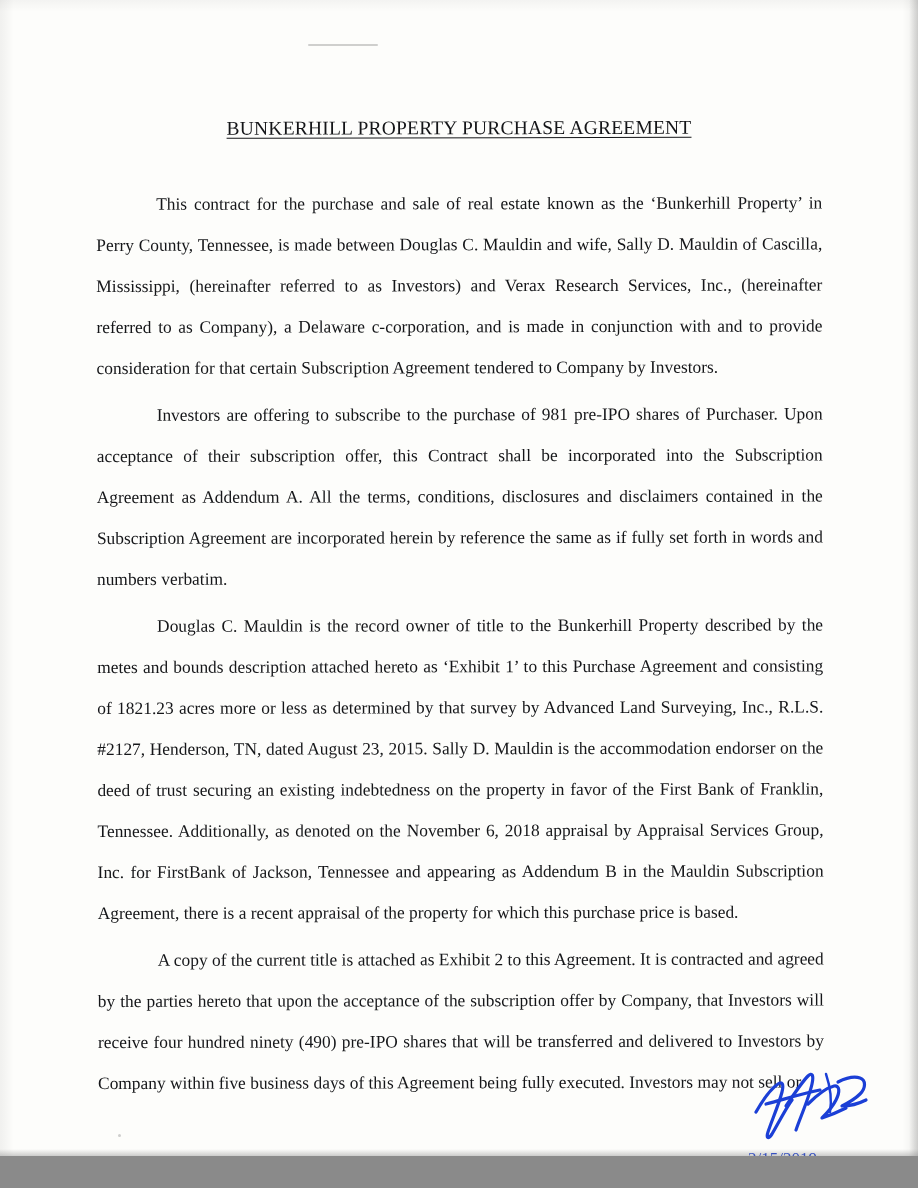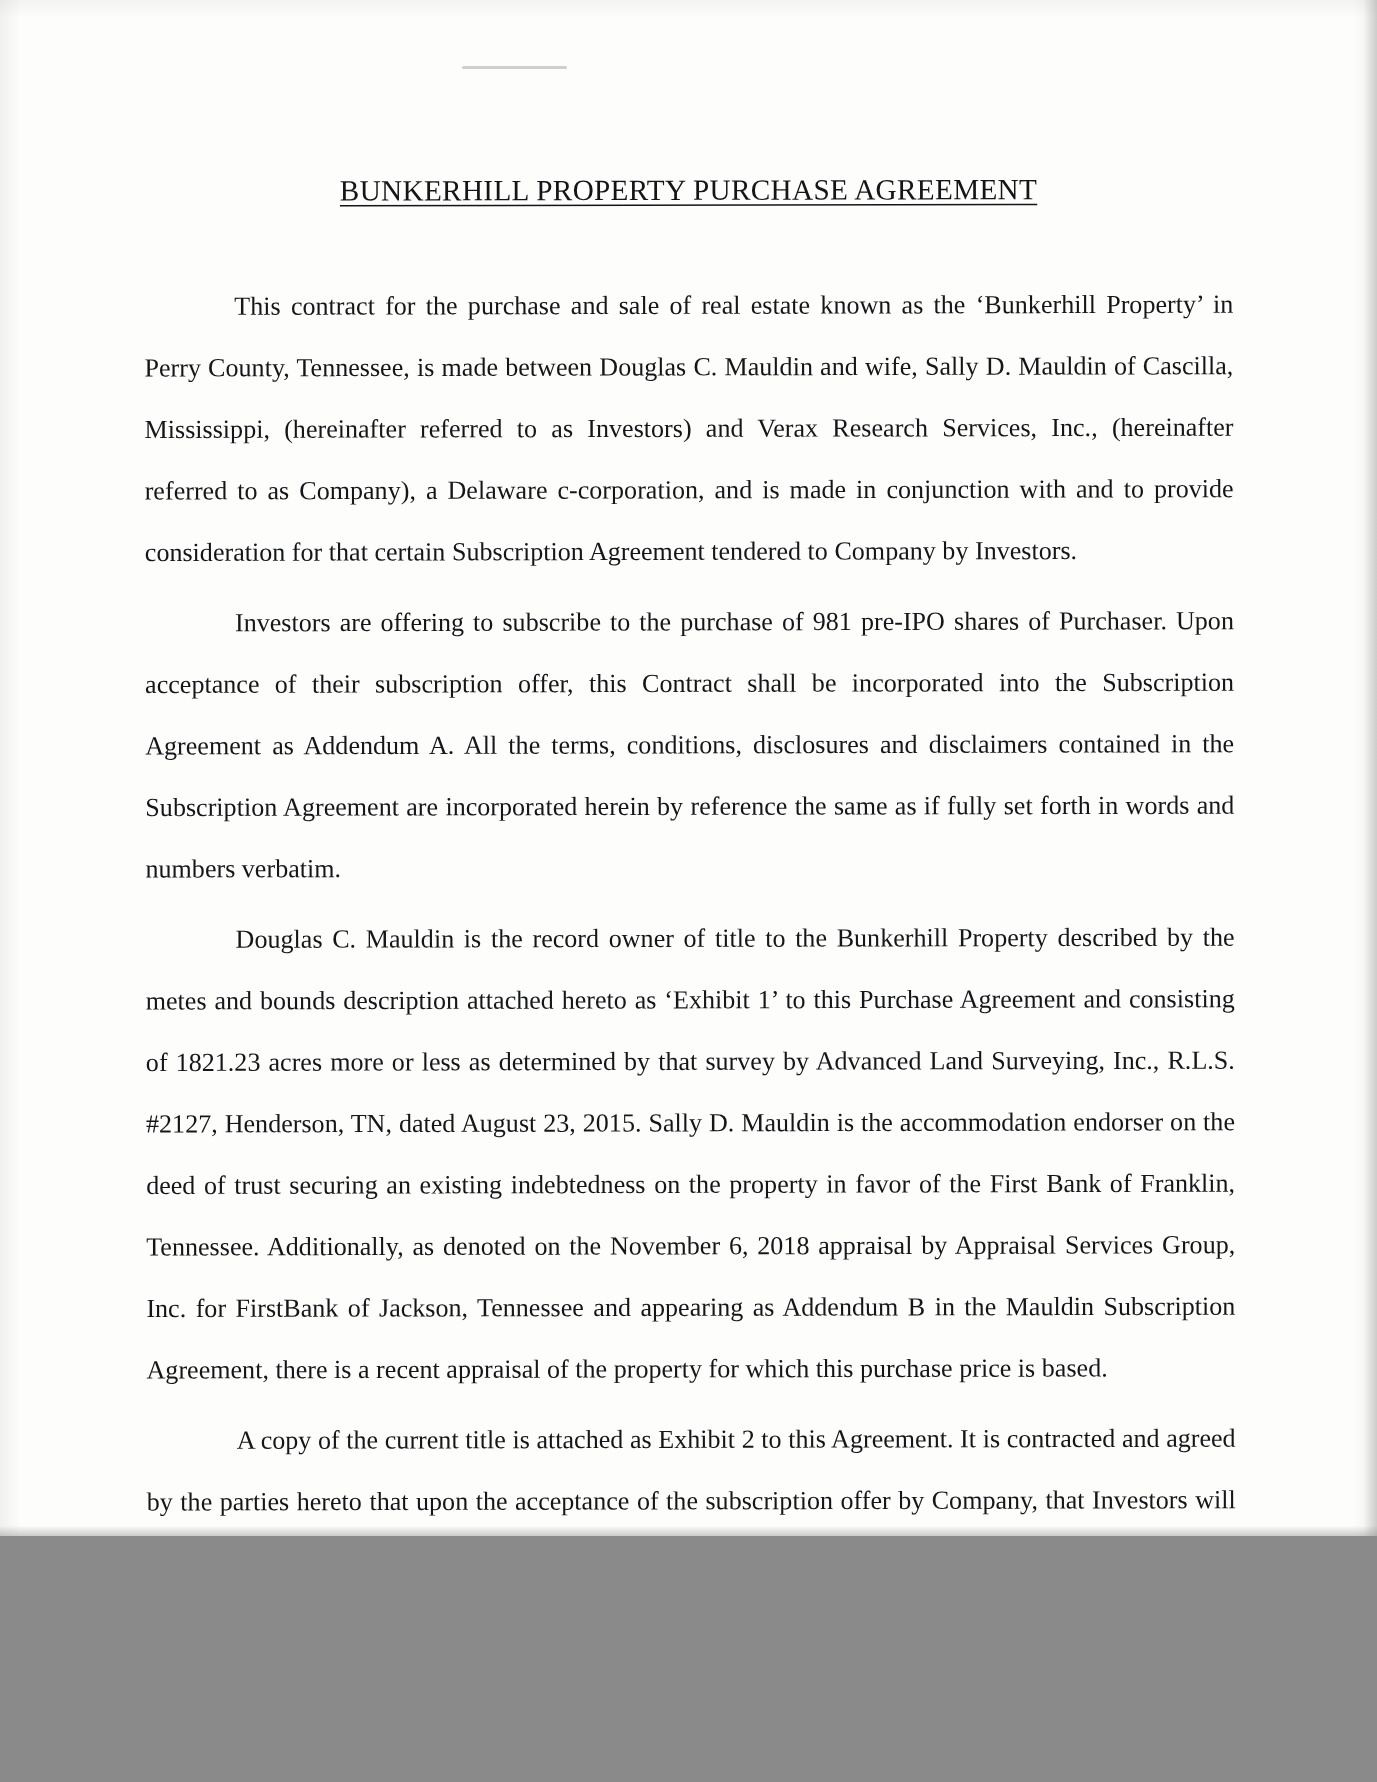--- a/index.html
+++ b/index.html
@@ -3,21 +3,21 @@
 <meta charset="utf-8">
 <style>
   html, body {
     margin: 0;
     padding: 0;
     background: #8a8a8a;
   }
   .page {
     position: relative;
     width: 918px;
-    height: 1024px;
+    height: 1156px;
     background: #fdfdfb;
     overflow: hidden;
     box-sizing: border-box;
   }
   
   .page::before {
     content: "";
     position: absolute;
     inset: 0;
     background:

